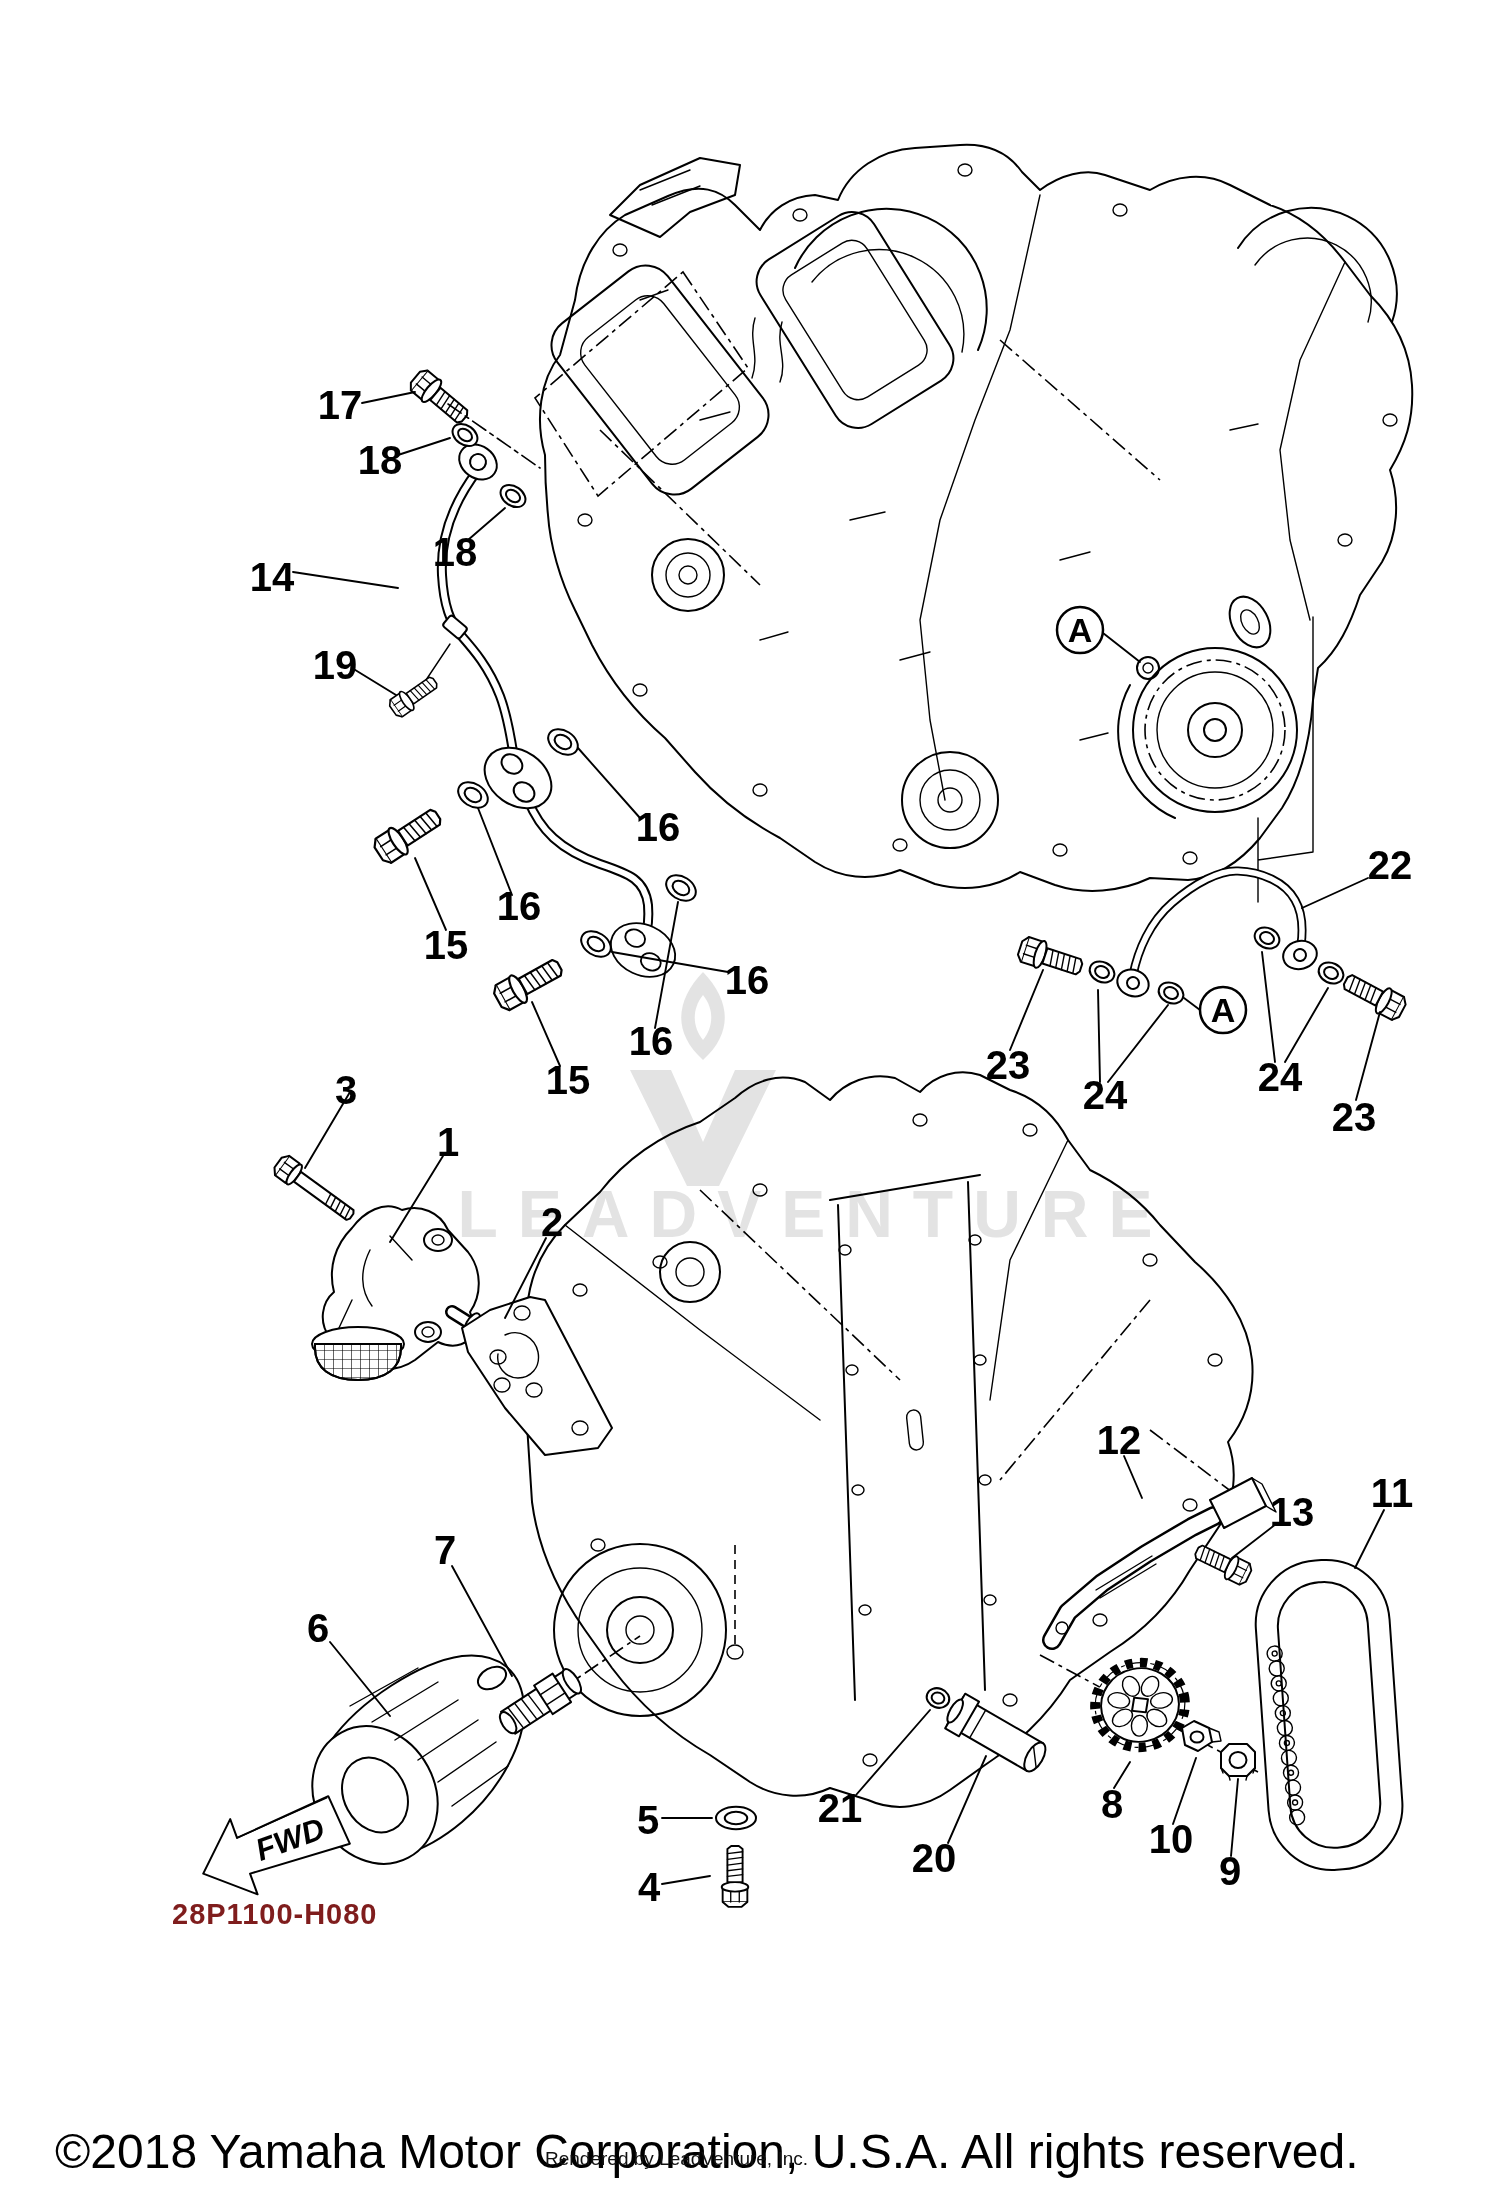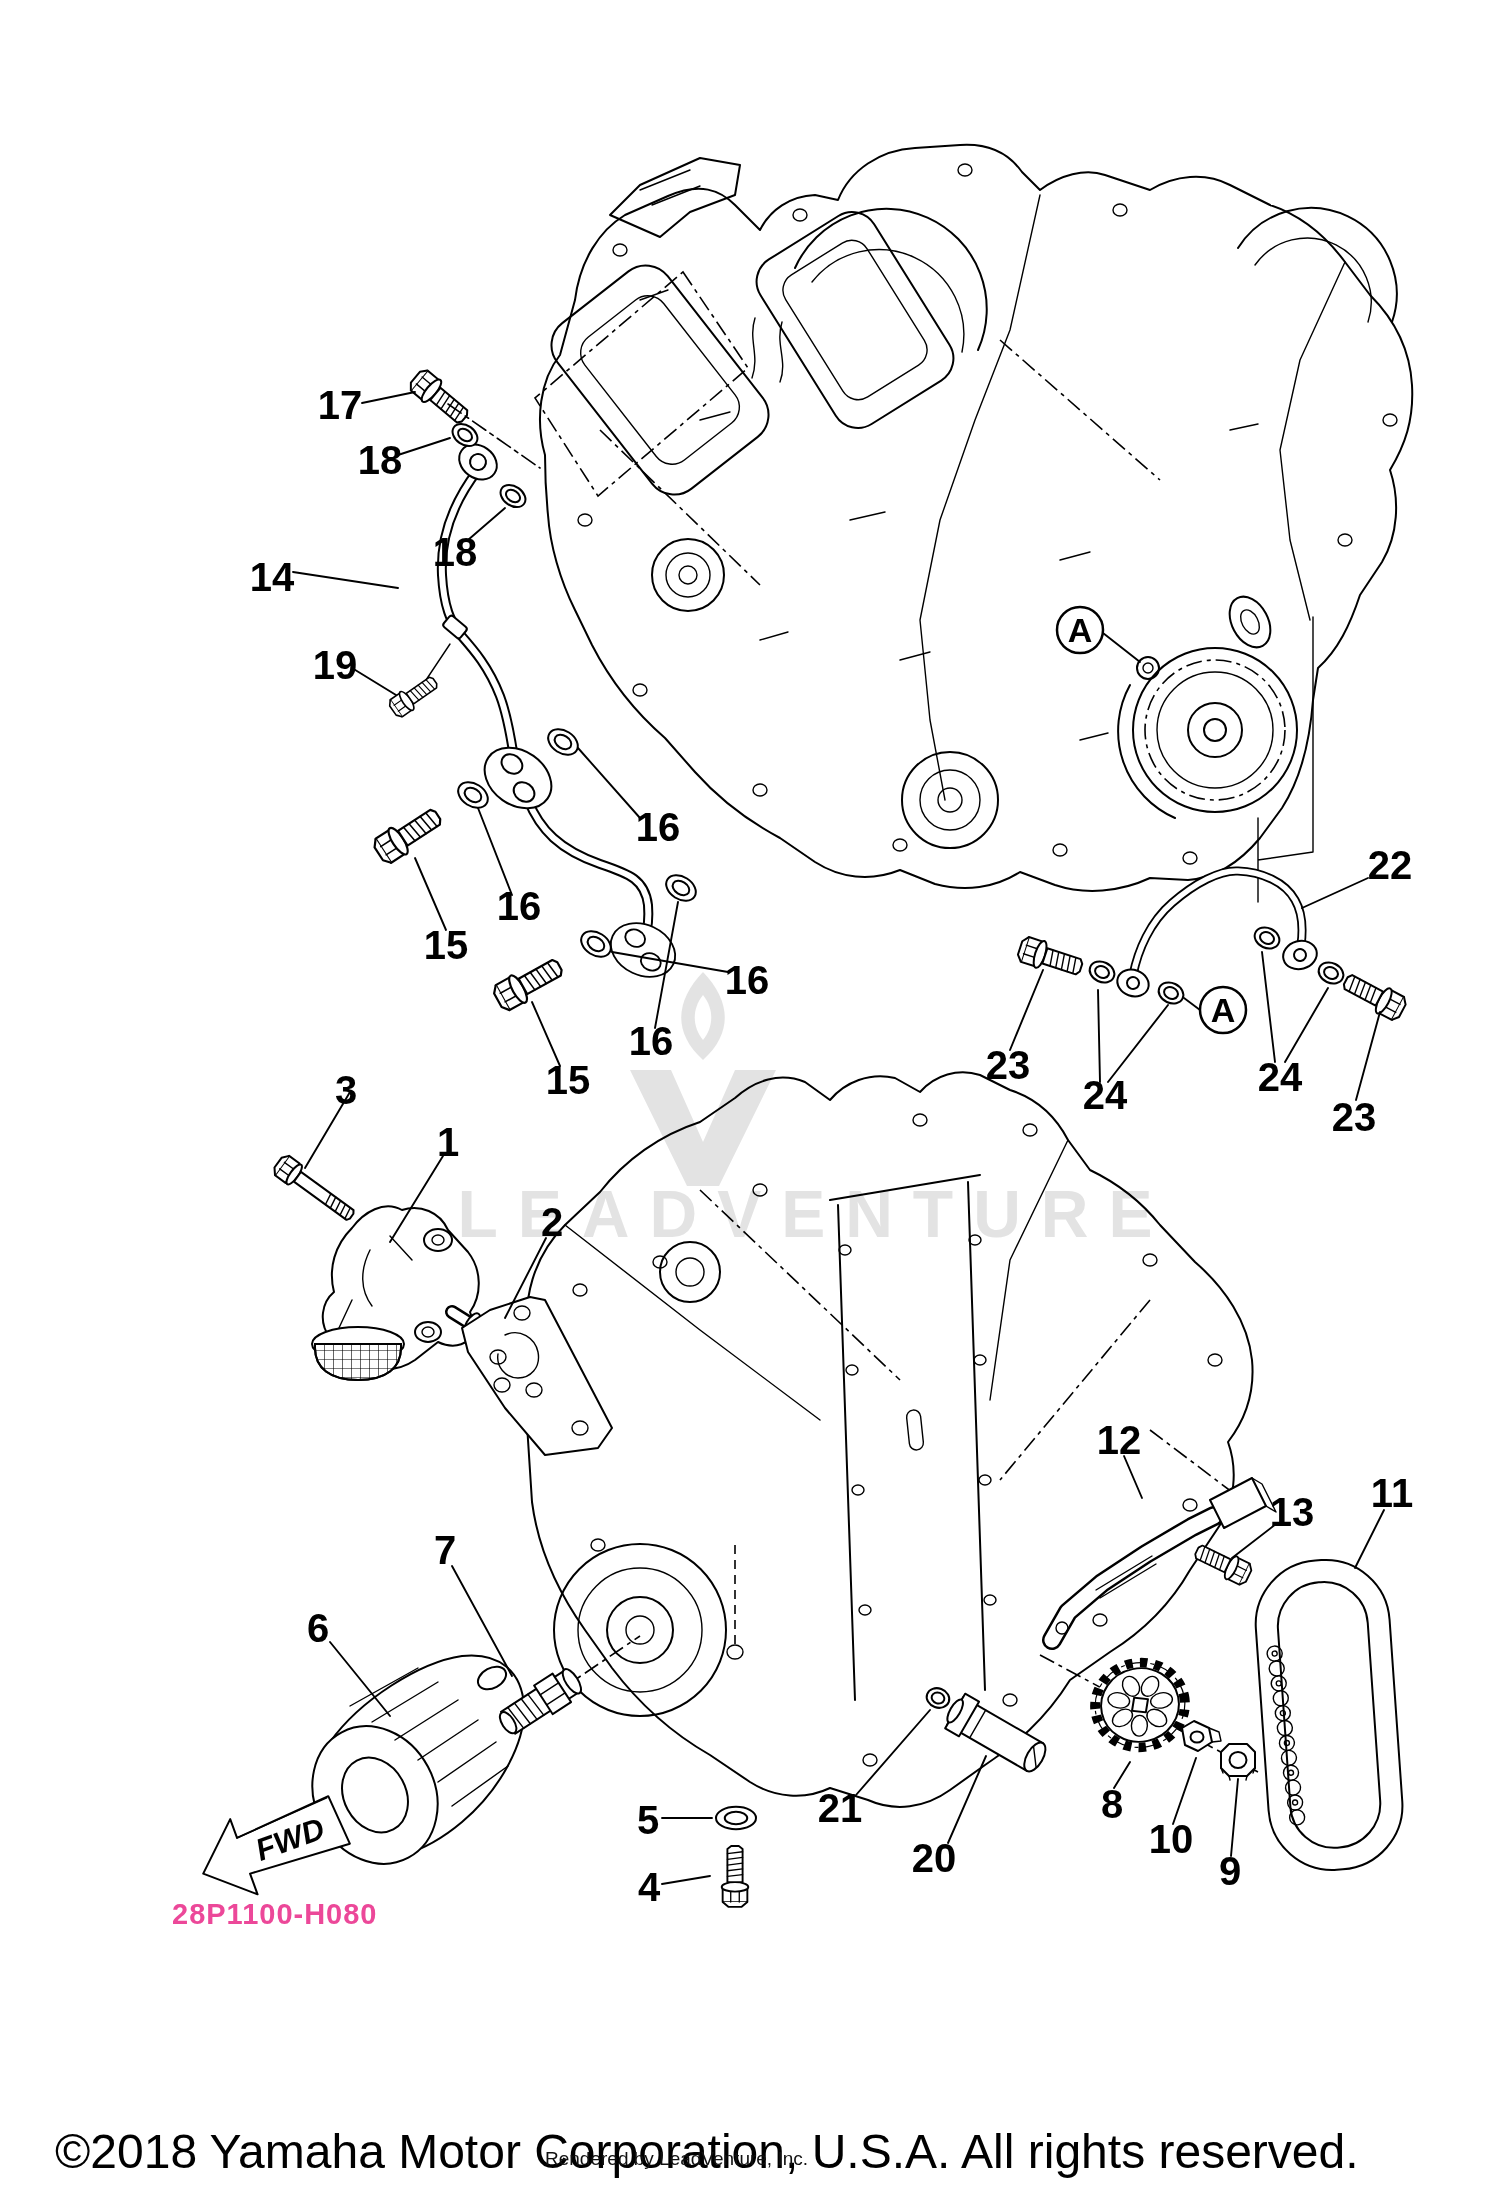--- a/index.html
+++ b/index.html
@@ -14,21 +14,21 @@
   .dashp{fill:none;stroke:#000;stroke-width:1.6;stroke-dasharray:9 6;}
   .leader{fill:none;stroke:#000;stroke-width:1.9;stroke-linecap:round;}
   .pipe-o{fill:none;stroke:#000;stroke-width:10;stroke-linecap:round;stroke-linejoin:round;}
   .pipe-i{fill:none;stroke:#fff;stroke-width:6;stroke-linecap:round;stroke-linejoin:round;}
   .callout{font:700 40px "Liberation Sans",sans-serif;fill:#000;text-anchor:middle;}
   .marker-t{font:700 34px "Liberation Sans",sans-serif;fill:#000;text-anchor:middle;}
   .wm-text{font:700 66px "Liberation Sans",sans-serif;letter-spacing:20px;text-anchor:middle;}
   .fwd-t{font:italic 700 31px "Liberation Sans",sans-serif;fill:#000;}
   #copyright{left:55px;top:2124px;font:400 48px "Liberation Sans",sans-serif;color:#000;white-space:nowrap;}
   #rendered{left:545px;top:2148px;font:400 19px "Liberation Sans",sans-serif;color:#111;white-space:nowrap;text-align:right;}
-  #partcode{left:172px;top:1898px;font:700 29px "Liberation Sans",sans-serif;color:#ec4899;letter-spacing:1px;}
+  #partcode{left:172px;top:1898px;font:700 29px "Liberation Sans",sans-serif;color:#7f1d1d;letter-spacing:1px;}
 </style>
 </head>
 <body>
 
 <div class="abs" id="canvas">
 <svg width="1500" height="2185" viewBox="0 0 1500 2185" xmlns="http://www.w3.org/2000/svg">
 
   <defs>
     <g id="bolt">
       <path class="wfill" d="M -18,-13 L -4,-13 L -4,13 L -18,13 Z"></path>

